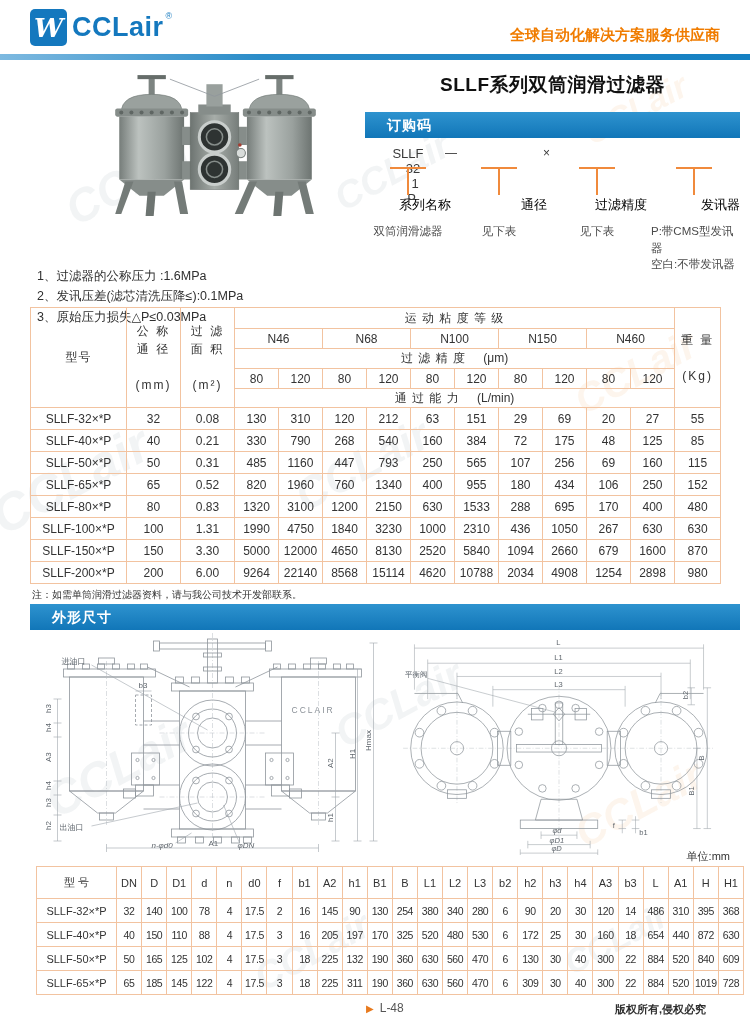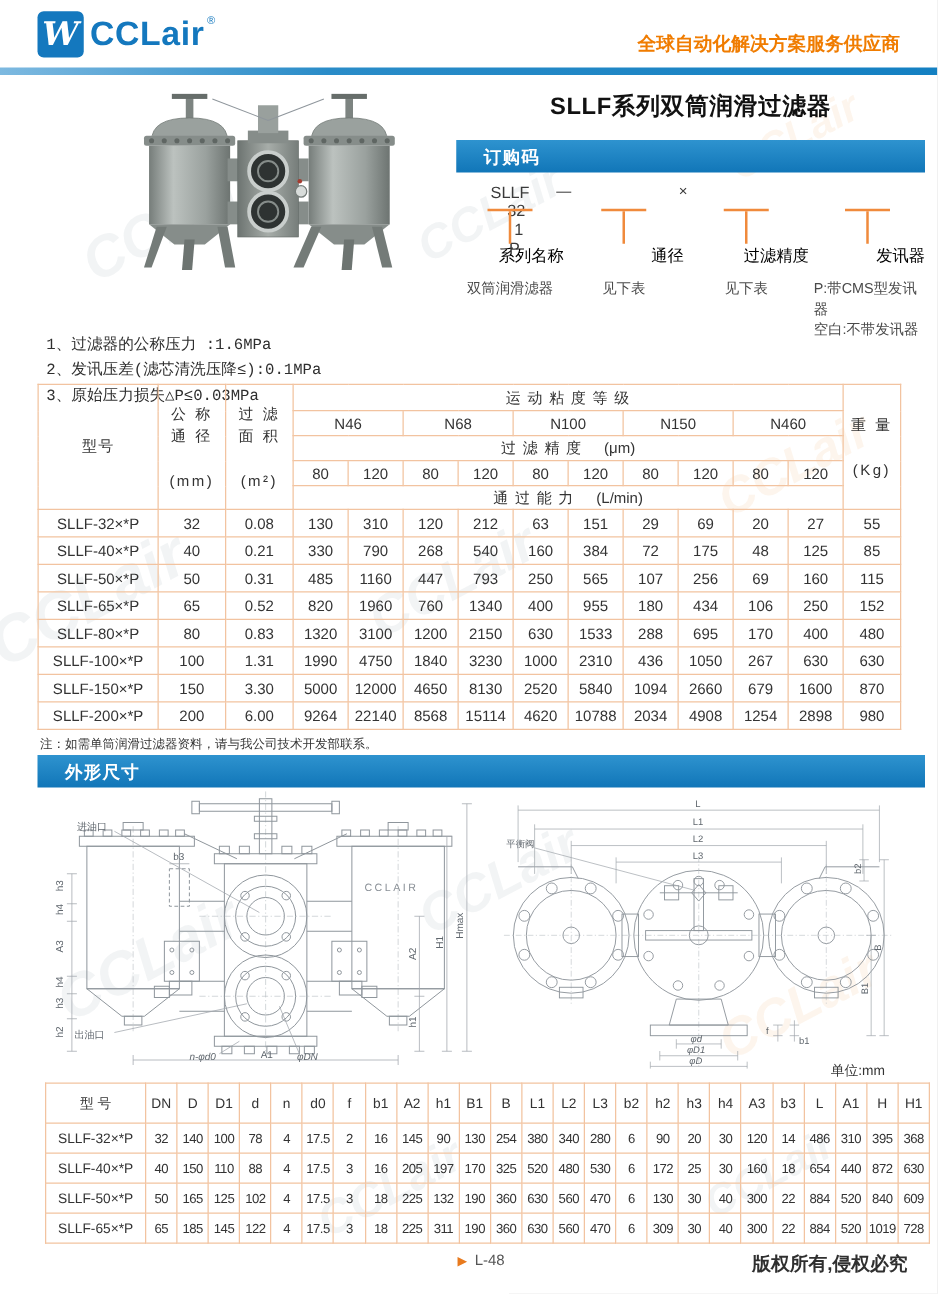--- a/index.html
+++ b/index.html
@@ -46,21 +46,21 @@
   .oc-conn { position:relative; margin:3px auto 0; width:36px; border-top:2px solid #f08a3c; height:28px; }
   .oc-conn::after { content:""; position:absolute; left:50%; top:0; width:2px; height:26px; margin-left:-1px; background:#f08a3c; }
   .oc-labels, .oc-descs { display:flex; }
   .oc-labels .c { font-size:13px; color:#000000; text-align:right; }
   .oc-descs { margin-top:9px; }
   .oc-descs .c { font-size:11.5px; color:#4a4a4a; text-align:center; white-space:pre-line; line-height:1.45; }
   .oc-descs .c4 { text-align:left; padding-left:4px; }
 
   
   .tech-bar { position:absolute; top:234px; left:30px; width:710px; }
-  .tech-list { position:absolute; top:266px; left:37px; font-size:12.5px; color:#2f2f2f; line-height:1.62;font-family:Liberation Mono, monospace; }
+  .tech-list { position:absolute; top:266px; left:37px; font-size:12.5px; color:#2f2f2f; line-height:1.62; }
 
   
   table { border-collapse:collapse; table-layout:fixed; background:transparent; }
   .cap-table { position:absolute; top:307px; left:30px; width:690px; }
   .cap-table th, .cap-table td { border:1px solid #f2c3a0; font-weight:normal; text-align:center;
     font-size:12px; color:#333; padding:0; }
   .cap-table th { letter-spacing:1px; }
   .cap-table .pre { white-space:pre-line; line-height:1.5; font-size:12px; letter-spacing:2px; }
   .cap-table .hr1 th { height:21px; }
   .cap-table .hr2 th { height:20px; letter-spacing:0; }
@@ -72,33 +72,33 @@
   .unit-inline { letter-spacing:0; }
 
   .note { position:absolute; top:588px; left:32px; font-size:10px; color:#333; }
 
   
   .outline-bar { position:absolute; top:604px; left:30px; width:710px; }
   .drawings { position:absolute; top:633px; left:36px; width:704px; display:flex; }
   .drawings svg { display:block; }
   .dw-label { font-size:8px; fill:#5f666d; }
   .dw-brand { font-size:8.5px; fill:#8a9097; letter-spacing:2px; }
-  .unit-note { position:absolute; top:849px; right:42px; font-size:11px; color:#333; }
+  .unit-note { position:absolute; top:849px; right:20px; font-size:11px; color:#333; }
 
   .dim-table { position:absolute; top:866px; left:36px; width:708px; }
   .dim-table th, .dim-table td { border:1px solid #f2c3a0; font-weight:normal; text-align:center; padding:0; color:#333; }
   .dim-table th { height:32px; font-size:11px; }
   .dim-table td { height:24px; font-size:10.5px; letter-spacing:-0.4px; }
   .dim-table td.model, .dim-table th:first-child { font-size:11px; letter-spacing:0; }
 
   
   .footer { position:absolute; top:1001px; left:0; width:750px; height:20px; }
   .page-no { position:absolute; left:366px; top:0; font-size:12px; color:#555; }
   .page-no .tri { color:#e87a1e; font-size:10px; margin-right:6px; }
-  .copyright { position:absolute; right:24px; top:1px; font-size:15px; font-weight:bold; color:#2f2f2f; }
+  .copyright { position:absolute; right:44px; top:1px; font-size:11px; font-weight:bold; color:#2f2f2f; }
 
   line, path.st, rect.st, circle.st, polygon.st, polyline.st { stroke:#8f969c; fill:none; stroke-width:0.8; }
   .dim { stroke:#a0a6ac; stroke-width:0.6; }
   .cl { stroke:#b9bfc4; stroke-width:0.5; stroke-dasharray:5 2 1 2; }
 </style>
 </head>
 <body>
 
 <div class="page">
 

